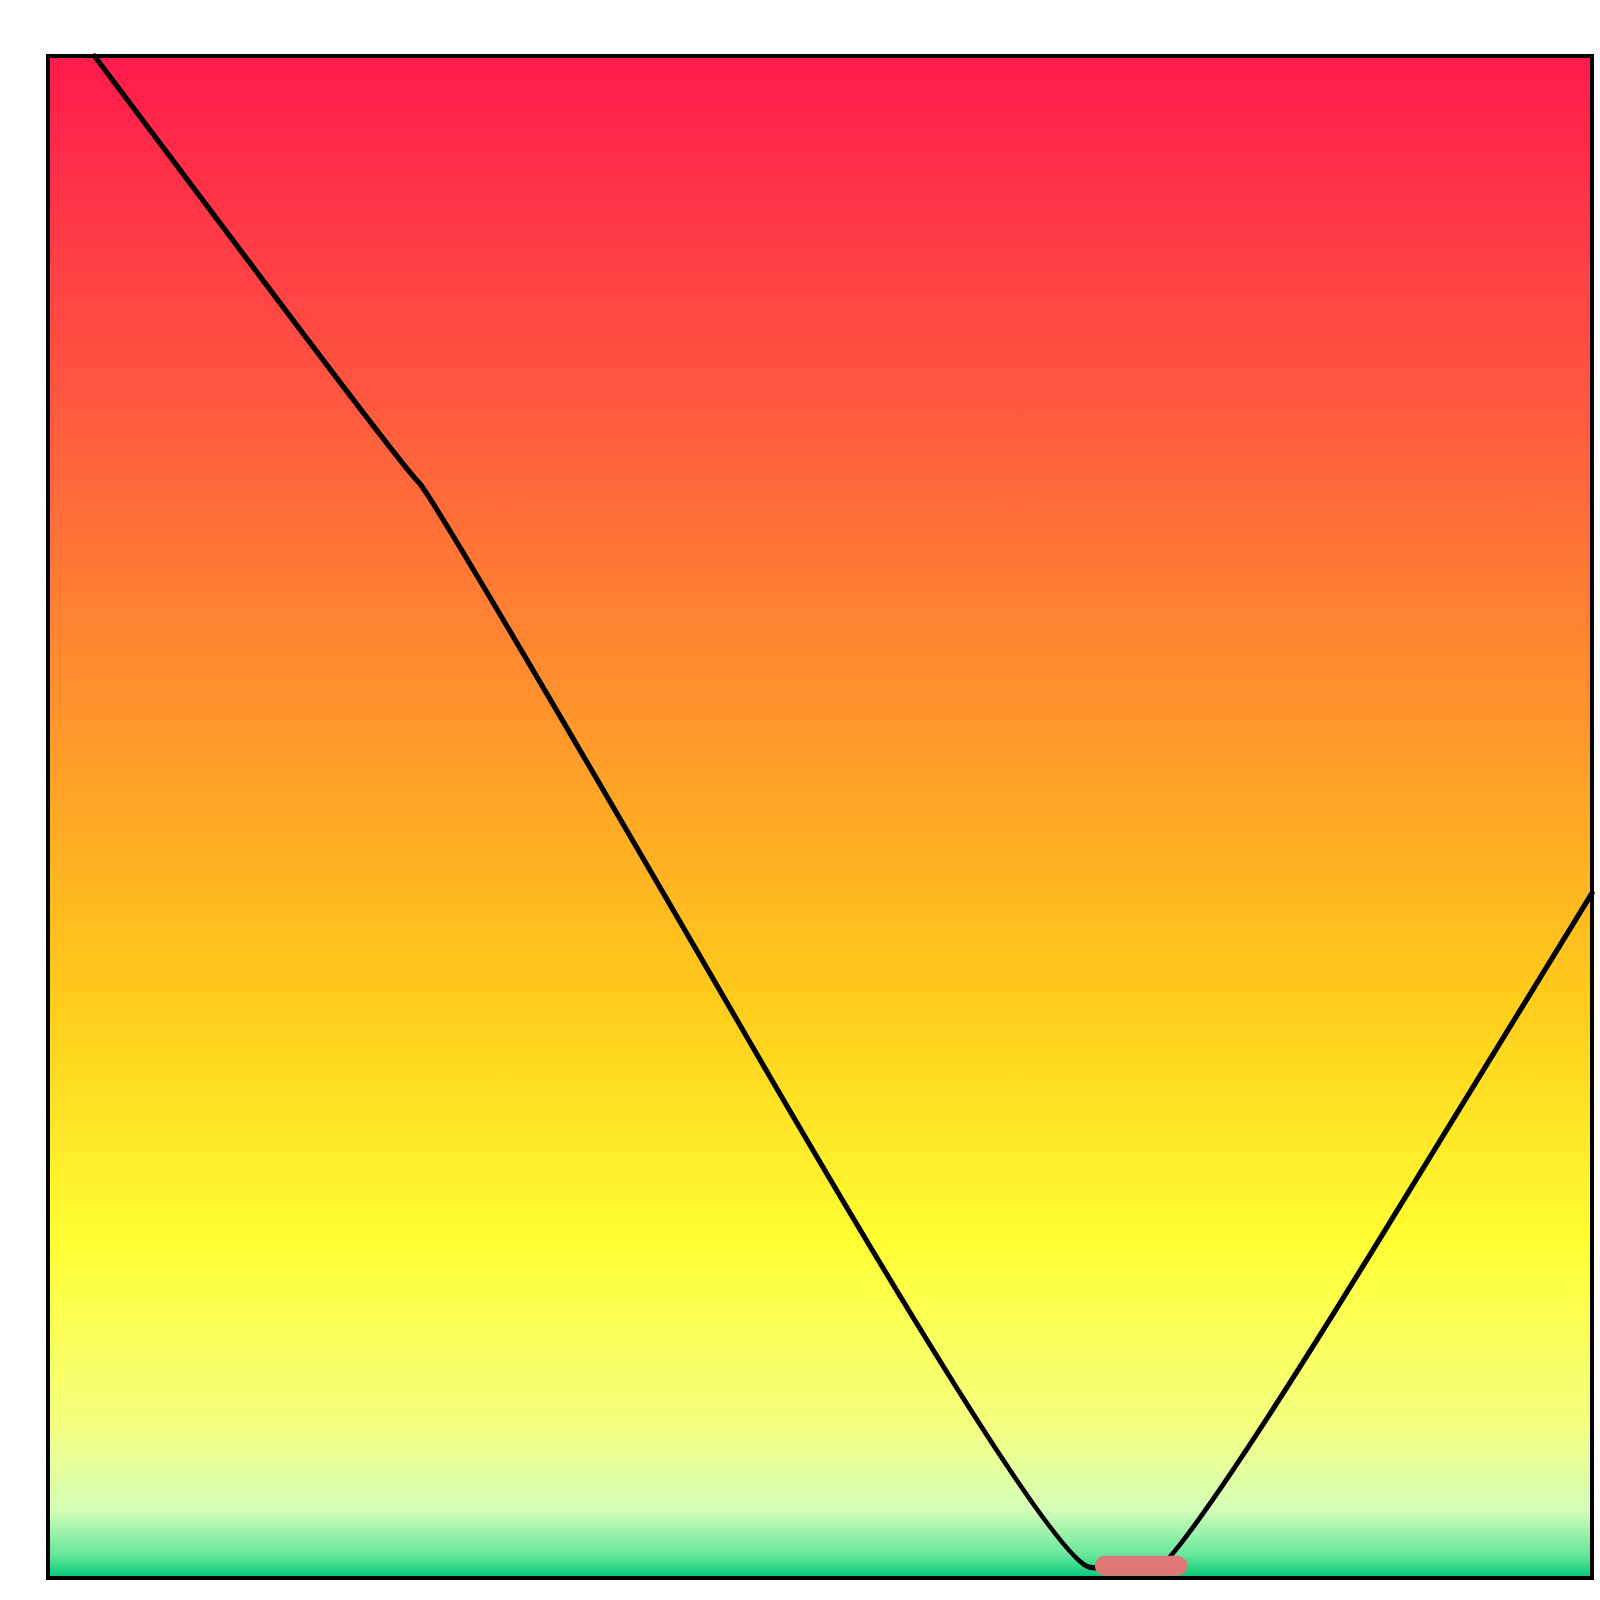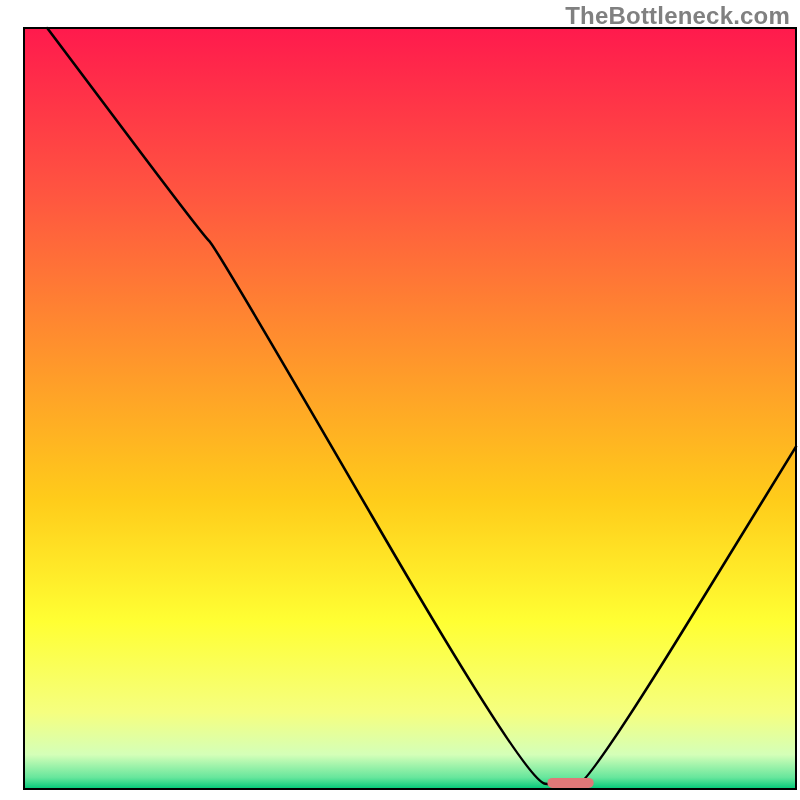--- a/index.html
+++ b/index.html
@@ -53,15 +53,14 @@
 
   <rect id="plot-bg" x="24" y="28" width="772" height="761" fill="url(#bg-grad)"></rect>
 
   <rect id="plot-frame" x="24" y="28" width="772" height="761" fill="none" stroke="#000000" stroke-width="2"></rect>
 
   <path id="curve-path" fill="none" stroke="#000" stroke-width="2.6" stroke-linecap="round" stroke-linejoin="round" d="M 47.2 28.0 Q 47.2 28.0 124.4 130.7 Q 201.6 233.5 209.3 241.1 Q 217.0 248.7 371.4 515.0 Q 525.8 781.4 545.1 783.7 Q 564.4 786.0 576.0 786.0 Q 587.6 786.0 691.8 616.3 T 796.0 446.6"></path>
 
   <rect id="marker-rect" rx="5" ry="5" height="10" fill="#e07878" x="547.4" y="777.9" width="46.3"></rect>
 </svg>
 
-<div class="watermark">TheBottleneck.com</div>
 
 </div>
 
 </body></html>

